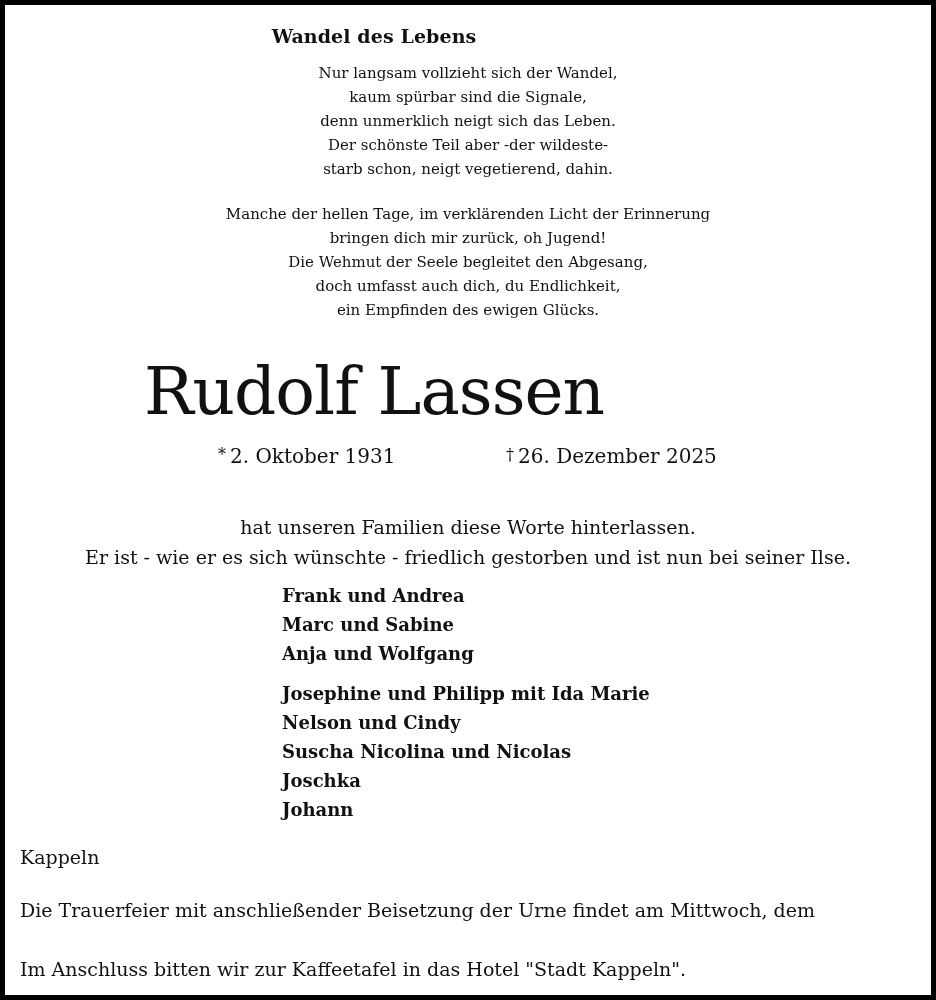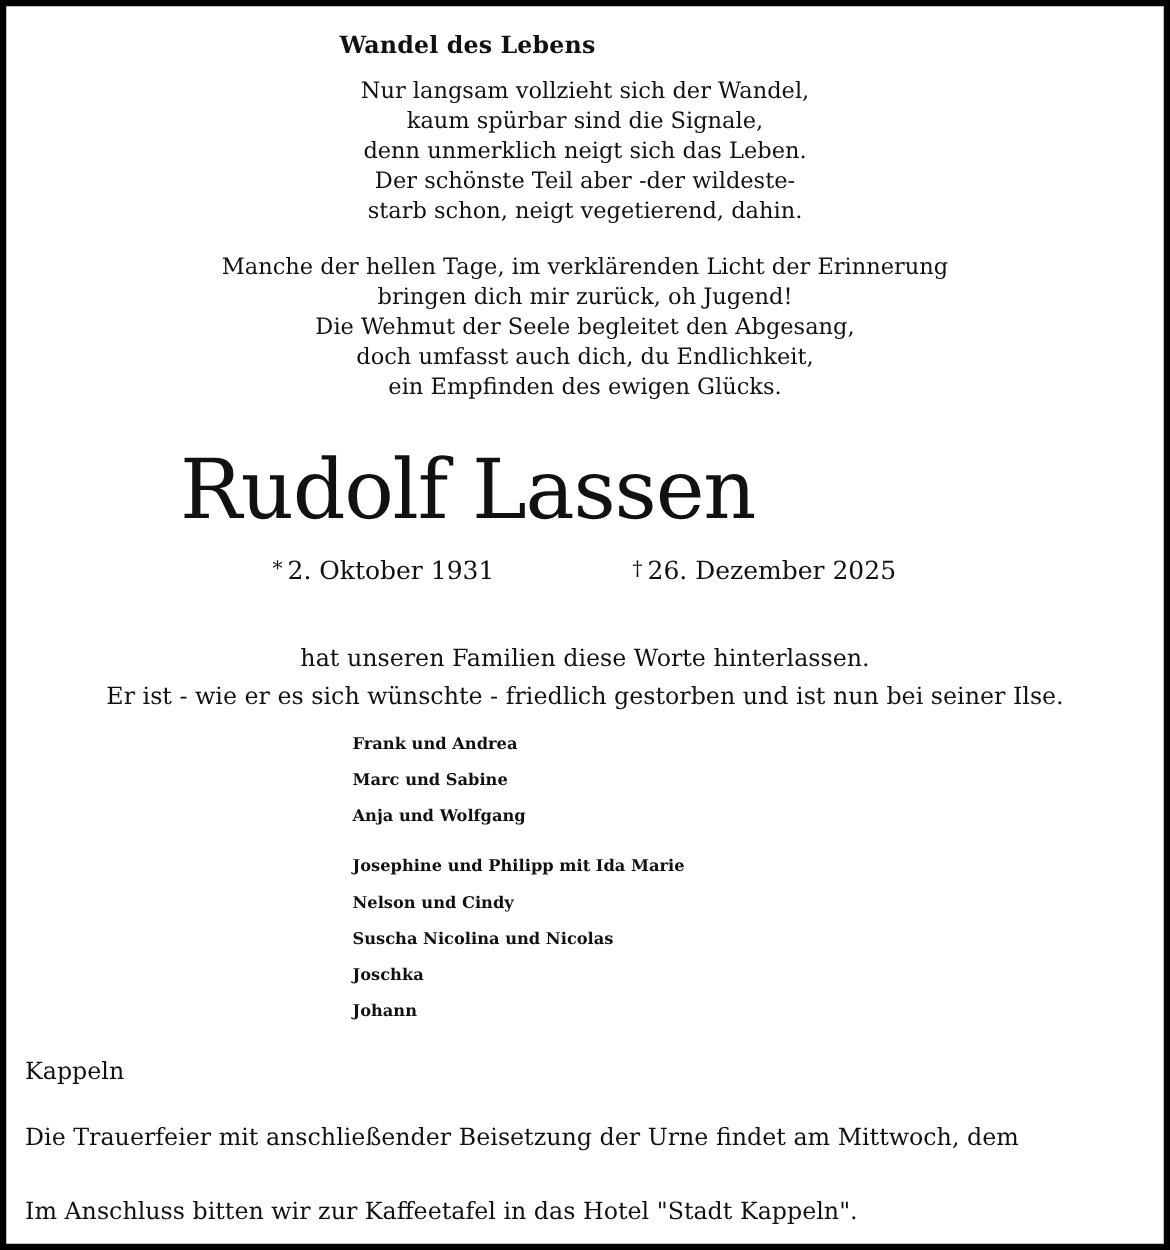--- a/index.html
+++ b/index.html
@@ -35,21 +35,21 @@
       top: 20px;
       font-size: 19px;
       font-weight: bold;
       letter-spacing: 0.1px;
     }
     .poem {
       position: absolute;
       left: 0;
       width: 926px;
       text-align: center;
-      font-size: 18px;
+      font-size: 15px;
       line-height: 24px;
     }
     .poem .line { white-space: nowrap; display: block; }
     .stanza1 { top: 56px; }
     .stanza2 { top: 197px; }
     .name {
       top: 347px;
       font-family: "DejaVu Serif", "Liberation Serif", serif;
       font-size: 66px;
       line-height: 80px;
@@ -71,21 +71,21 @@
       width: 926px;
       top: 507px;
       text-align: center;
       font-size: 19px;
       line-height: 30px;
     }
     .message .line { display: block; white-space: nowrap; }
     .family {
       position: absolute;
       left: 277px;
-      font-size: 13px;
+      font-size: 18px;
       font-weight: bold;
       line-height: 29px;
     }
     .family .line { display: block; white-space: nowrap; }
     .family.g1 { top: 576px; }
     .family.g2 { top: 674px; }
     .place {
       position: absolute;
       left: 15px;
       top: 841px;

